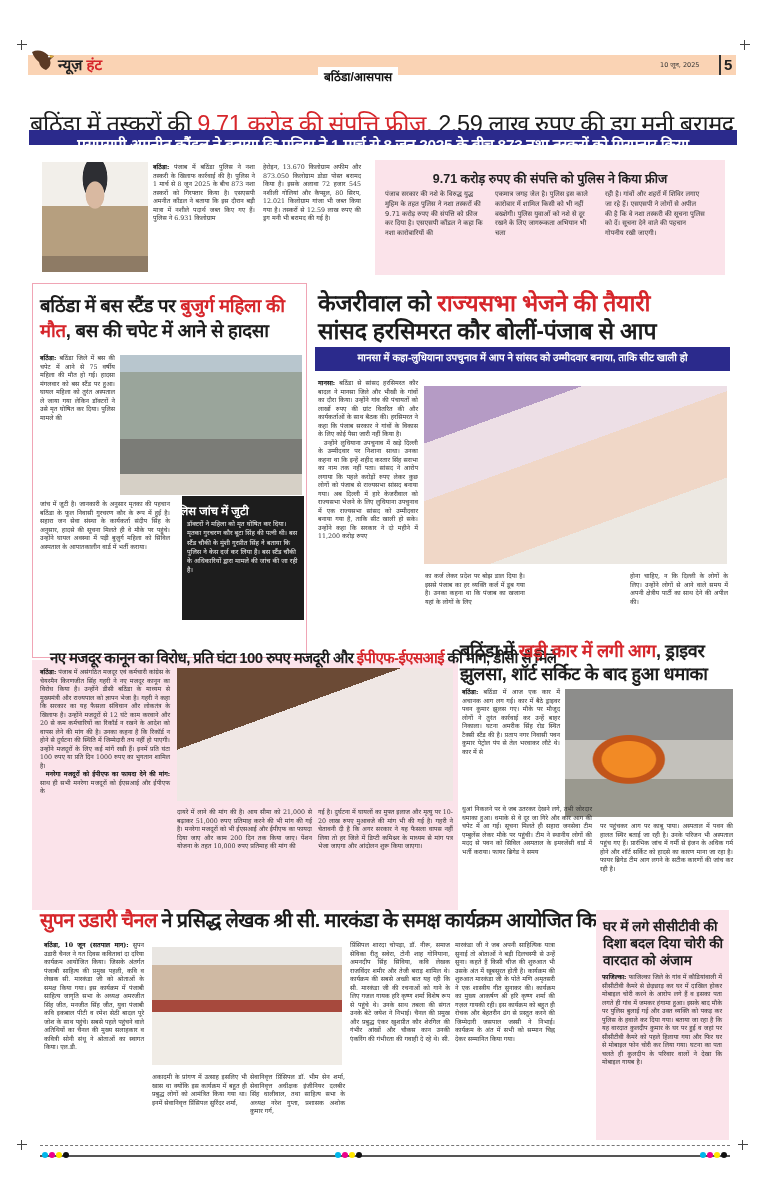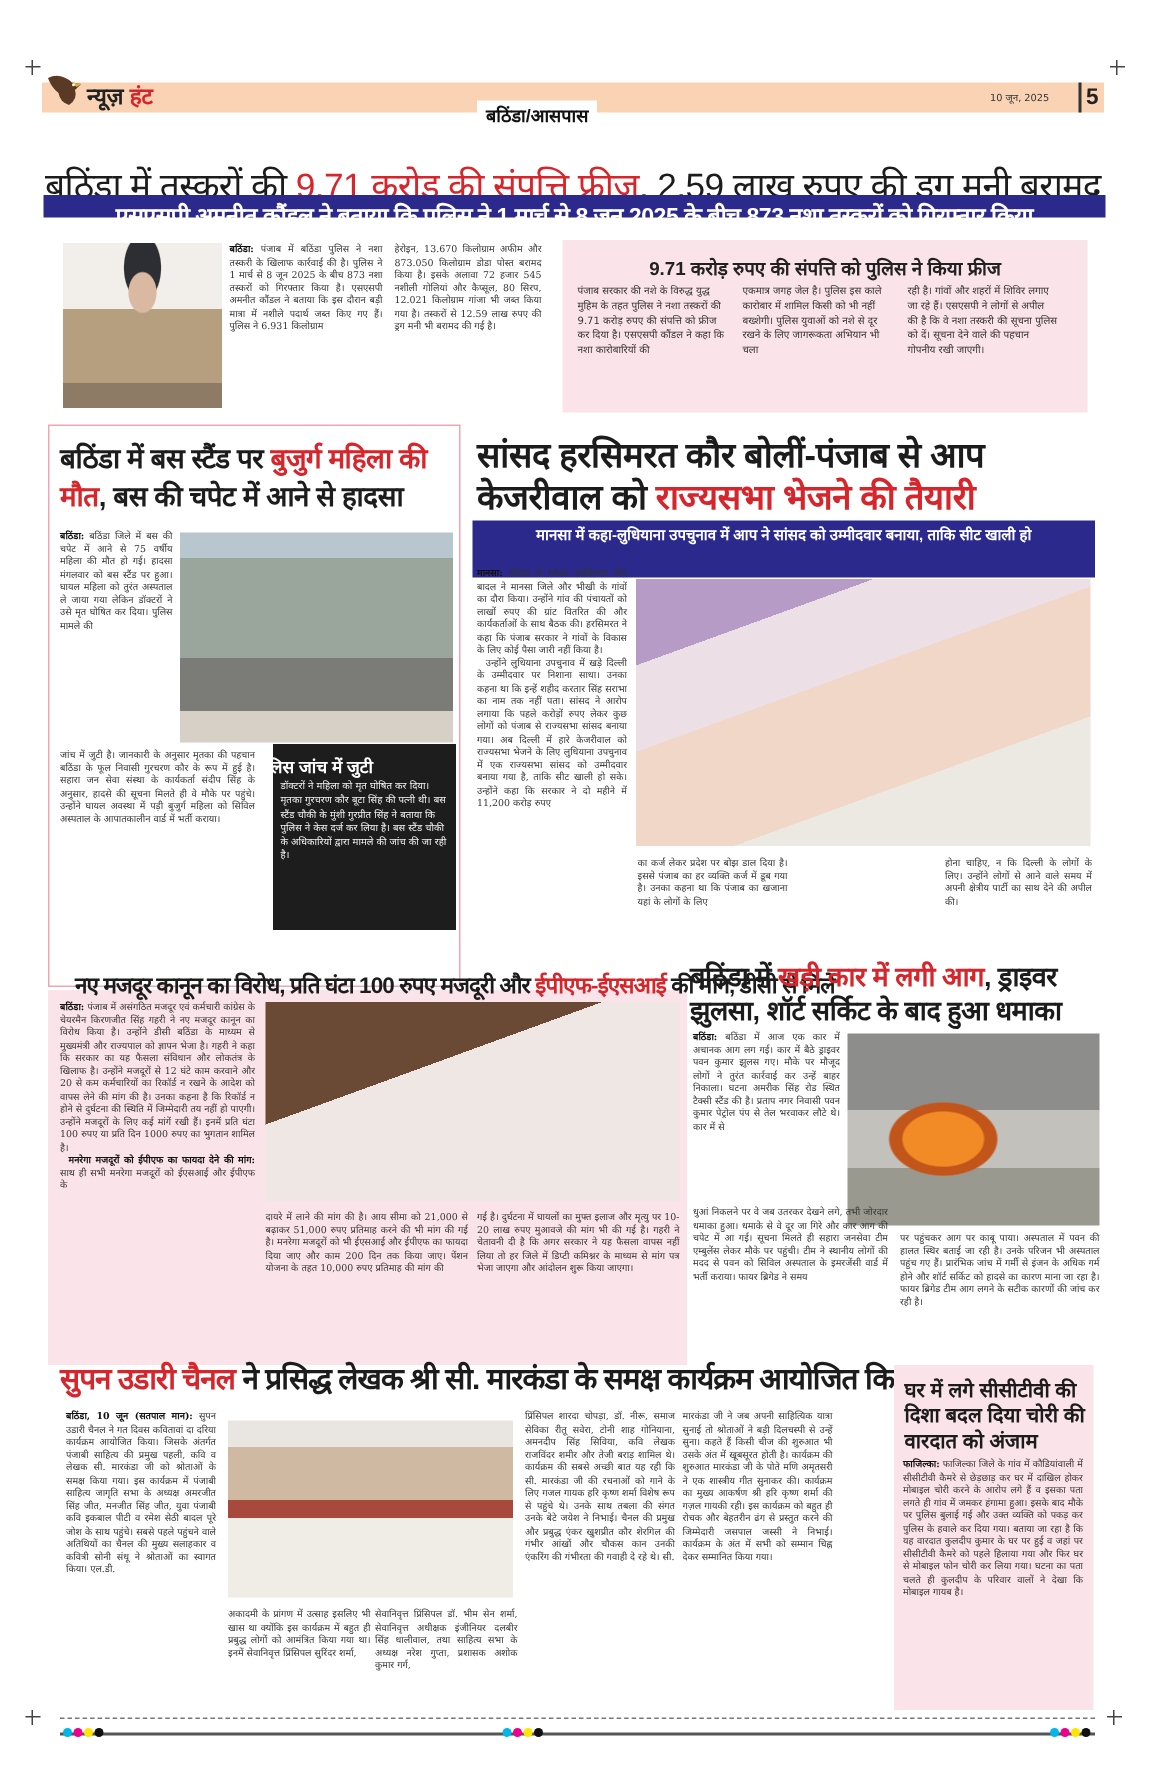--- a/index.html
+++ b/index.html
@@ -38,21 +38,21 @@
   .bus-headline { left: 40px; top: 293px; width: 265px; font-family: "Liberation Sans", sans-serif; font-weight: bold; font-size: 18.5px; line-height: 25px; color: #1c1c1c; letter-spacing: -0.3px; }
   .bus-photo { left: 120px; top: 355px; width: 182px; height: 140px; background: linear-gradient(180deg, #b8c6ce 0 12%, #9aa59b 12% 60%, #7b7c77 60% 85%, #d6d0c6 85%); }
   .bus-col { left: 40px; top: 354px; width: 75px; }
   .bus-col-wide { left: 40px; top: 500px; width: 130px; }
   .investigation-box { left: 182px; top: 496px; width: 122px; height: 124px; background: #1d1d1d; }
   .investigation-title { left: 171px; top: 503px; font-family: "Liberation Sans", sans-serif; font-weight: bold; font-size: 11.5px; color: #fff; }
   .investigation-text { left: 187px; top: 520px; width: 114px; font-size: 6.5px; line-height: 9.3px; color: #f1f1f1; font-family: "DejaVu Sans", sans-serif; }
 
   
   .hk-headline { left: 318px; top: 289px; width: 412px; font-family: "Liberation Sans", sans-serif; font-weight: bold; font-size: 23px; line-height: 28px; color: #1c1c1c; white-space: nowrap; letter-spacing: -0.2px; }
-  .hk-deck { left: 315px; top: 347px; width: 415px; height: 38px; background: #2b2a8c; color: #fff; font-family: "Liberation Sans", sans-serif; font-weight: bold; font-size: 10px; line-height: 22px; text-align: center; white-space: nowrap; overflow: hidden; }
+  .hk-deck { left: 315px; top: 347px; width: 415px; height: 24px; background: #2b2a8c; color: #fff; font-family: "Liberation Sans", sans-serif; font-weight: bold; font-size: 10px; line-height: 22px; text-align: center; white-space: nowrap; overflow: hidden; }
   .hk-col1 { left: 318px; top: 379px; width: 100px; }
   .hk-photo { left: 424px; top: 386px; width: 303px; height: 178px; background: linear-gradient(160deg, #b59bc5 0 20%, #eddfe6 20% 40%, #f0d7c7 40% 70%, #ece8e2 70%); }
   .hk-col2 { left: 425px; top: 572px; width: 100px; }
   .hk-col3 { left: 533px; top: 572px; width: 95px; }
 
   
   .lab-box { left: 32px; top: 660px; width: 426px; height: 250px; background: #fbe3ea; }
   .lab-headline { left: 50px; top: 648px; width: 420px; font-family: "Liberation Sans", sans-serif; font-weight: bold; font-size: 15px; line-height: 20px; color: #1c1c1c; white-space: nowrap; letter-spacing: -0.6px; }
   .lab-col1 { left: 40px; top: 668px; width: 130px; }
   .lab-photo { left: 177px; top: 668px; width: 276px; height: 133px; background: linear-gradient(160deg, #6b4a35 0 35%, #efe7e4 35% 100%); }
@@ -119,22 +119,22 @@
 <div class="abs bus-box"></div>
 <div class="abs bus-headline"><span>बठिंडा में बस स्टैंड पर </span><span class="red">बुजुर्ग महिला की मौत</span><span>, बस की चपेट में आने से हादसा</span></div>
 <div class="abs photo bus-photo"></div>
 <div class="abs body-text bus-col"><b>बठिंडा:</b> <span>बठिंडा जिले में बस की चपेट में आने से 75 वर्षीय महिला की मौत हो गई। हादसा मंगलवार को बस स्टैंड पर हुआ। घायल महिला को तुरंत अस्पताल ले जाया गया लेकिन डॉक्टरों ने उसे मृत घोषित कर दिया। पुलिस मामले की</span></div>
 <div class="abs body-text bus-col-wide">जांच में जुटी है। जानकारी के अनुसार मृतका की पहचान बठिंडा के फूल निवासी गुरचरण कौर के रूप में हुई है। सहारा जन सेवा संस्था के कार्यकर्ता संदीप सिंह के अनुसार, हादसे की सूचना मिलते ही वे मौके पर पहुंचे। उन्होंने घायल अवस्था में पड़ी बुजुर्ग महिला को सिविल अस्पताल के आपातकालीन वार्ड में भर्ती कराया।</div>
 <div class="abs investigation-box"></div>
 <div class="abs investigation-title">पुलिस जांच में जुटी</div>
 <div class="abs investigation-text">डॉक्टरों ने महिला को मृत घोषित कर दिया। मृतका गुरचरण कौर बूटा सिंह की पत्नी थी। बस स्टैंड चौकी के मुंशी गुरप्रीत सिंह ने बताया कि पुलिस ने केस दर्ज कर लिया है। बस स्टैंड चौकी के अधिकारियों द्वारा मामले की जांच की जा रही है।</div>
 
 <div class="abs hk-headline">
+    <div><span>केजरीवाल को </span><span class="red">राज्यसभा भेजने की तैयारी</span></div>
     <div>सांसद हरसिमरत कौर बोलीं-पंजाब से आप</div>
-    <div><span>केजरीवाल को </span><span class="red">राज्यसभा भेजने की तैयारी</span></div>
   </div>
 <div class="abs hk-deck">मानसा में कहा-लुधियाना उपचुनाव में आप ने सांसद को उम्मीदवार बनाया, ताकि सीट खाली हो</div>
 <div class="abs body-text hk-col1"><b>मानसा:</b> <span>बठिंडा से सांसद हरसिमरत कौर बादल ने मानसा जिले और भीखी के गांवों का दौरा किया। उन्होंने गांव की पंचायतों को लाखों रुपए की ग्रांट वितरित की और कार्यकर्ताओं के साथ बैठक की। हरसिमरत ने कहा कि पंजाब सरकार ने गांवों के विकास के लिए कोई पैसा जारी नहीं किया है।</span><br>&nbsp;&nbsp;<span>उन्होंने लुधियाना उपचुनाव में खड़े दिल्ली के उम्मीदवार पर निशाना साधा। उनका कहना था कि इन्हें शहीद करतार सिंह सराभा का नाम तक नहीं पता। सांसद ने आरोप लगाया कि पहले करोड़ों रुपए लेकर कुछ लोगों को पंजाब से राज्यसभा सांसद बनाया गया। अब दिल्ली में हारे केजरीवाल को राज्यसभा भेजने के लिए लुधियाना उपचुनाव में एक राज्यसभा सांसद को उम्मीदवार बनाया गया है, ताकि सीट खाली हो सके। उन्होंने कहा कि सरकार ने दो महीने में 11,200 करोड़ रुपए</span></div>
 <div class="abs photo hk-photo"></div>
 <div class="abs body-text hk-col2">का कर्ज लेकर प्रदेश पर बोझ डाल दिया है। इससे पंजाब का हर व्यक्ति कर्ज में डूब गया है। उनका कहना था कि पंजाब का खजाना यहां के लोगों के लिए</div>
 <div class="abs body-text hk-col3" style="left:630px;width:98px;">होना चाहिए, न कि दिल्ली के लोगों के लिए। उन्होंने लोगों से आने वाले समय में अपनी क्षेत्रीय पार्टी का साथ देने की अपील की।</div>
 
 <div class="abs lab-box"></div>
 <div class="abs lab-headline"><span>नए मजदूर कानून का विरोध, प्रति घंटा 100 रुपए मजदूरी और </span><span class="red">ईपीएफ-ईएसआई</span><span> की मांग, डीसी से मिले</span></div>
 <div class="abs body-text lab-col1"><b>बठिंडा:</b> <span>पंजाब में असंगठित मजदूर एवं कर्मचारी कांग्रेस के चेयरमैन किरणजीत सिंह गहरी ने नए मजदूर कानून का विरोध किया है। उन्होंने डीसी बठिंडा के माध्यम से मुख्यमंत्री और राज्यपाल को ज्ञापन भेजा है। गहरी ने कहा कि सरकार का यह फैसला संविधान और लोकतंत्र के खिलाफ है। उन्होंने मजदूरों से 12 घंटे काम करवाने और 20 से कम कर्मचारियों का रिकॉर्ड न रखने के आदेश को वापस लेने की मांग की है। उनका कहना है कि रिकॉर्ड न होने से दुर्घटना की स्थिति में जिम्मेदारी तय नहीं हो पाएगी। उन्होंने मजदूरों के लिए कई मांगें रखी हैं। इनमें प्रति घंटा 100 रुपए या प्रति दिन 1000 रुपए का भुगतान शामिल है।</span><br>&nbsp;&nbsp;<b>मनरेगा मजदूरों को ईपीएफ का फायदा देने की मांग:</b> <span>साथ ही सभी मनरेगा मजदूरों को ईएसआई और ईपीएफ के</span></div>

